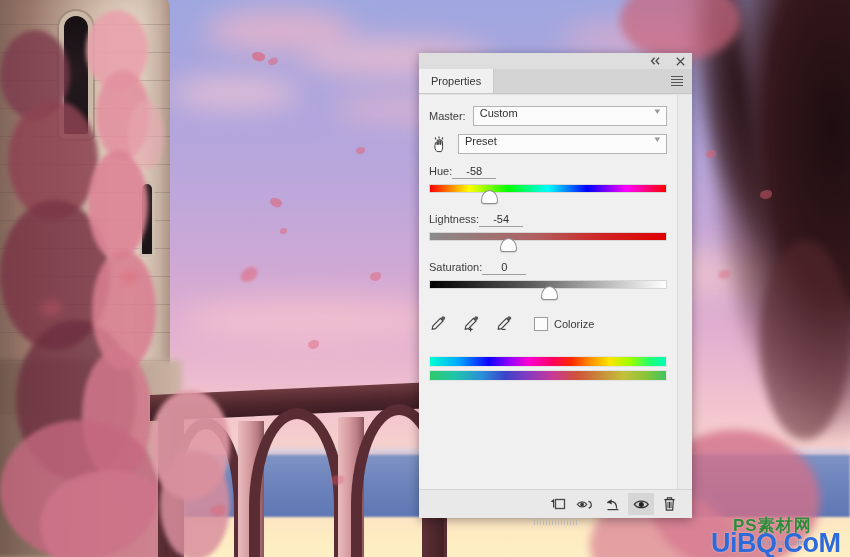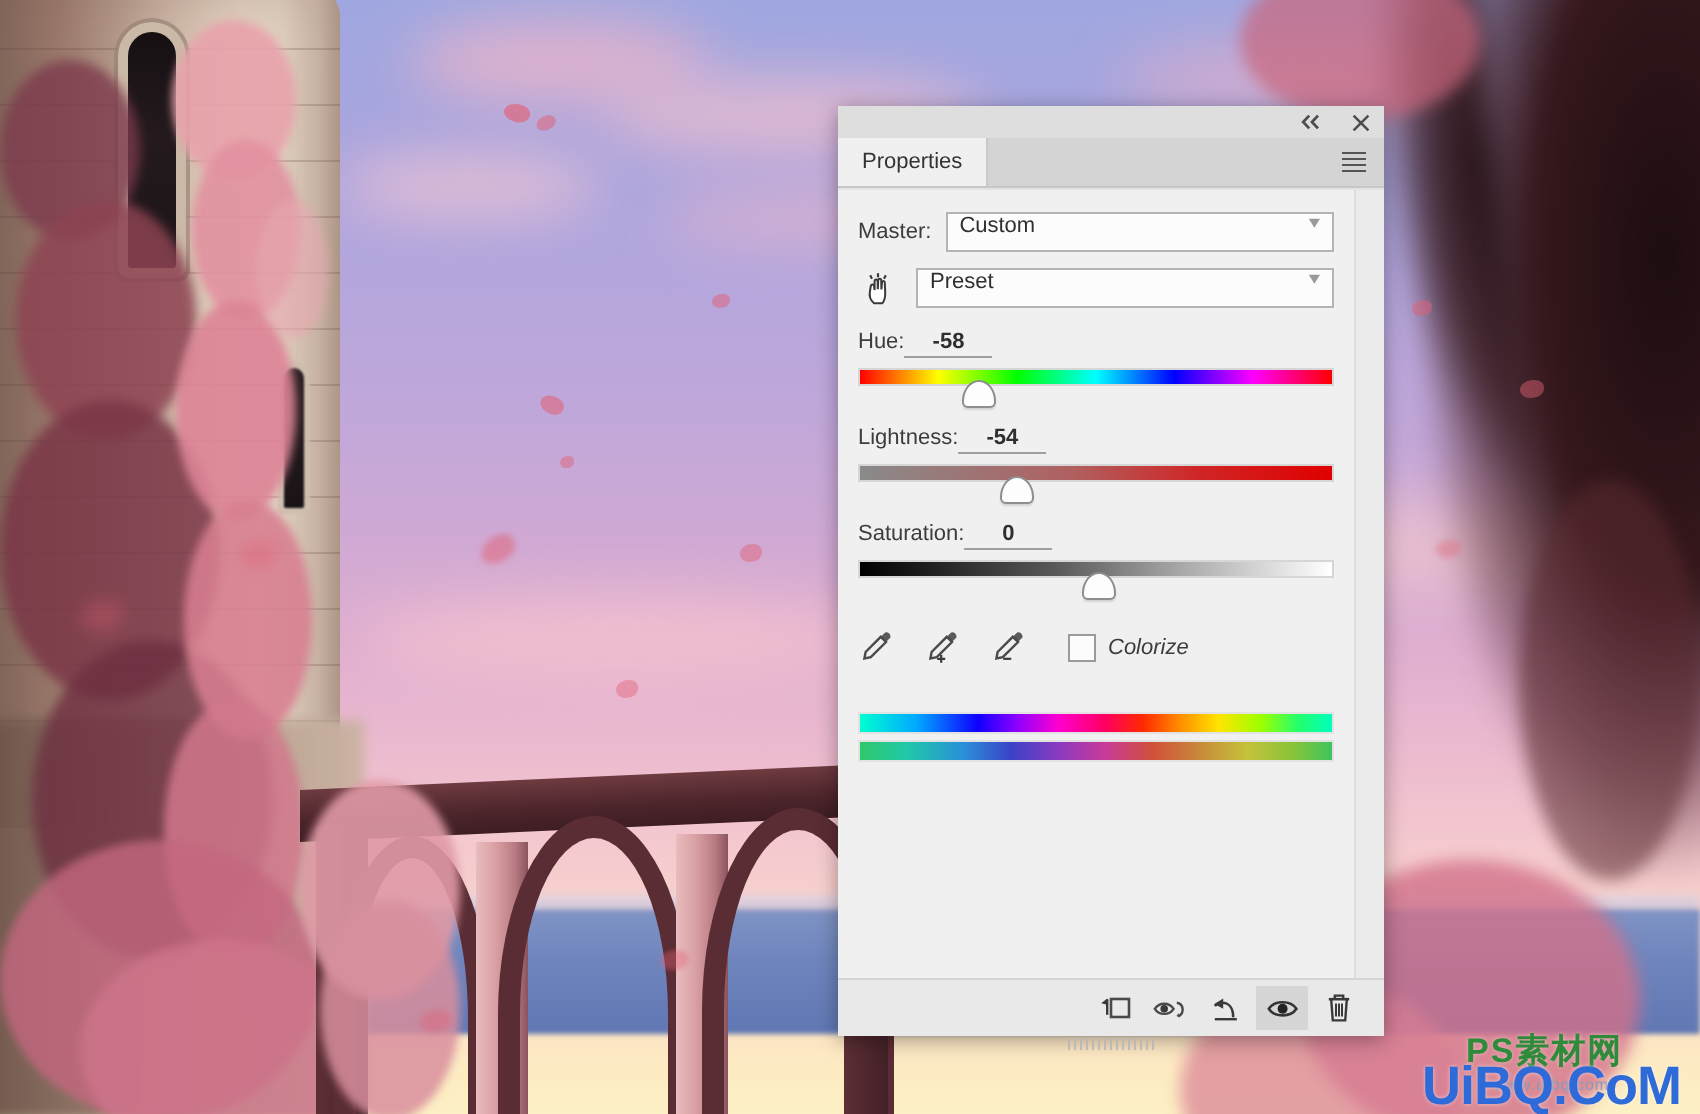--- a/index.html
+++ b/index.html
@@ -292,21 +292,20 @@
     font-size: 11px;
   }
   .slider-value {
     min-width: 44px;
     text-align: center;
     border-bottom: 1px solid #9f9f9f;
     font-size: 11px;
     color: #2f2f2f;
     padding-bottom: 1px;
     margin-right: 6px;
-    font-weight: bold;
   }
   .track-wrap { position: relative; height: 20px; margin-top: 3px; }
   .track {
     position: absolute; left: 0; right: 0; top: 2px;
     height: 7px;
     border: 1px solid #d6d6d6;
   }
   .track.hue {
     background: linear-gradient(to right,
       #ff0000 0%, #ffff00 16.6%, #00ff00 33.3%,
@@ -342,21 +341,21 @@
   .eyedrop svg { display:block; }
   .colorize-wrap {
     display: flex; align-items: center; gap: 6px;
     margin-left: 6px;
   }
   .checkbox {
     width: 12px; height: 12px;
     background: #fcfcfc;
     border: 1px solid #9b9b9b;
   }
-  .colorize-lbl { font-size: 11px; font-style: italic; }
+  .colorize-lbl { font-size: 11px; }
 
   .hue-bars { margin-top: 22px; }
   .hbar {
     height: 9px;
     border: 1px solid #e2e2e2;
   }
   .hbar.top {
     background: linear-gradient(to right,
       #00ffd0 0%, #00a8ff 12%, #1000ff 25%,
       #8a00ff 33%, #ff00d0 42%, #ff0060 52%,

